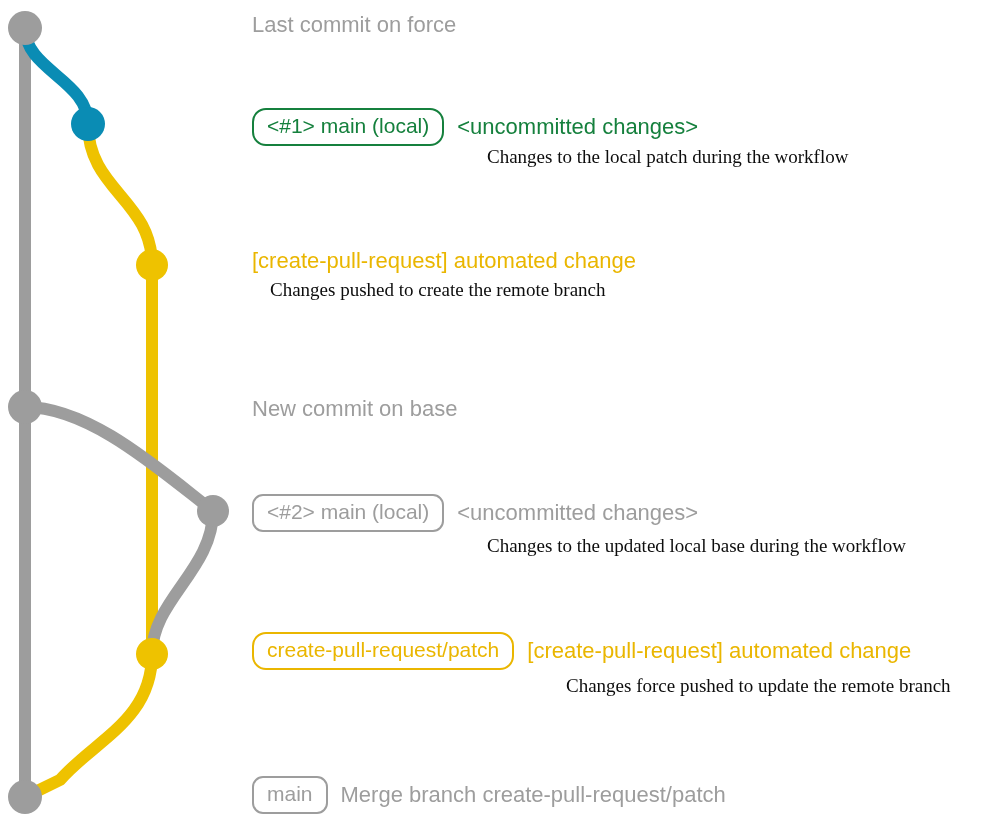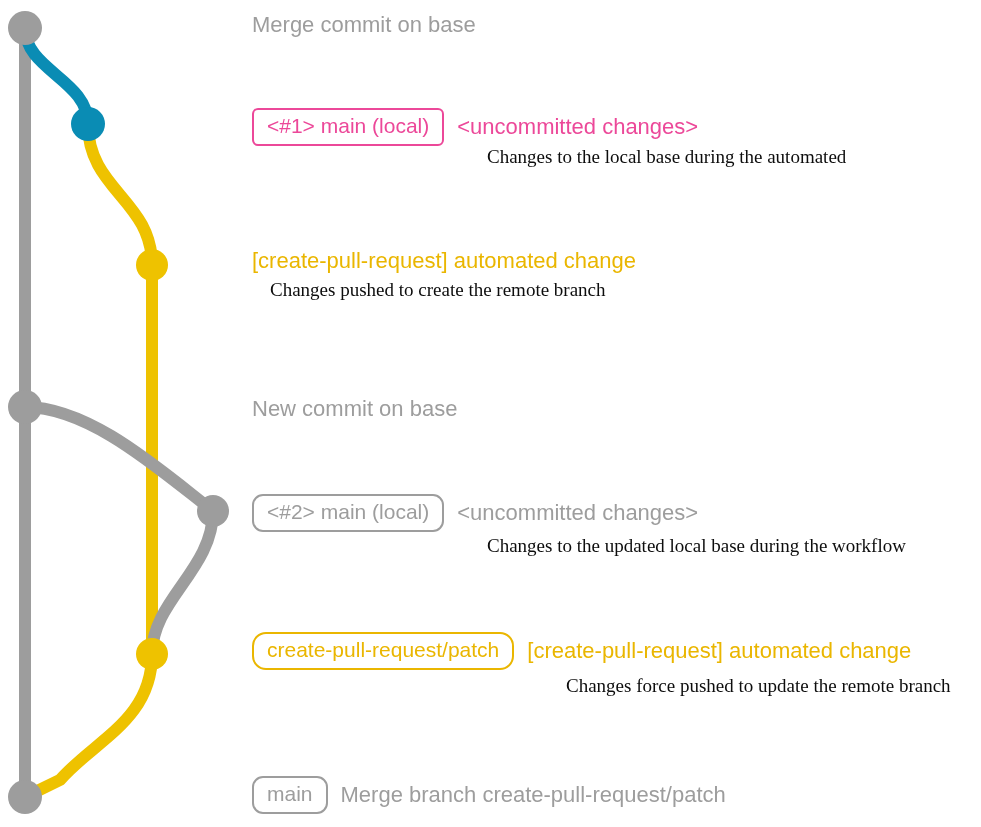--- a/index.html
+++ b/index.html
@@ -58,21 +58,21 @@
   .caption {
     position: absolute;
     font-family: "Liberation Serif", serif;
     font-size: 19px;
     line-height: 22px;
     color: #0d0d0d;
     white-space: nowrap;
   }
 
   .c-gray  { color: #9d9d9d; }
-  .c-teal  { color: #ec4899; border-radius: 6px; }
+  .c-teal  { color: #15803d; }
   .c-yellow{ color: #eab600; }
 
   
   #row-last-commit      { top: 12px; }
   #row-local-1          { top: 108px; }
   #row-automated-1      { top: 248px; }
   #row-new-commit       { top: 396px; align-items: flex-end; }
   #row-local-2          { top: 494px; }
   #row-automated-2      { top: 632px; align-items: center; }
   #row-merge            { top: 776px; }
@@ -105,28 +105,28 @@
   <circle cx="25" cy="28" r="17" fill="#9d9d9d"></circle>
   <circle cx="88" cy="124" r="17" fill="#0a8cb4"></circle>
   <circle cx="152" cy="265" r="16" fill="#eec200"></circle>
   <circle cx="25" cy="407" r="17" fill="#9d9d9d"></circle>
   <circle cx="213" cy="511" r="16" fill="#9d9d9d"></circle>
   <circle cx="152" cy="654" r="16" fill="#eec200"></circle>
   <circle cx="25" cy="797" r="17" fill="#9d9d9d"></circle>
 </svg>
 
 <div class="row" id="row-last-commit">
-  <span class="headline c-gray">Merge commit on base</span>
+  <span class="headline c-gray">Last commit on force</span>
 </div>
 
 <div class="row" id="row-local-1">
   <span class="pill c-teal">&lt;#1&gt; main (local)</span>
   <span class="headline spaced c-teal">&lt;uncommitted changes&gt;</span>
 </div>
-<div class="caption" id="caption-1">Changes to the local base during the automated</div>
+<div class="caption" id="caption-1">Changes to the local patch during the workflow</div>
 
 <div class="row" id="row-automated-1">
   <span class="headline c-yellow">[create-pull-request] automated change</span>
 </div>
 <div class="caption" id="caption-2">Changes pushed to create the remote branch</div>
 
 <div class="row" id="row-new-commit">
   <span class="headline c-gray">New commit on base</span>
 </div>
 

